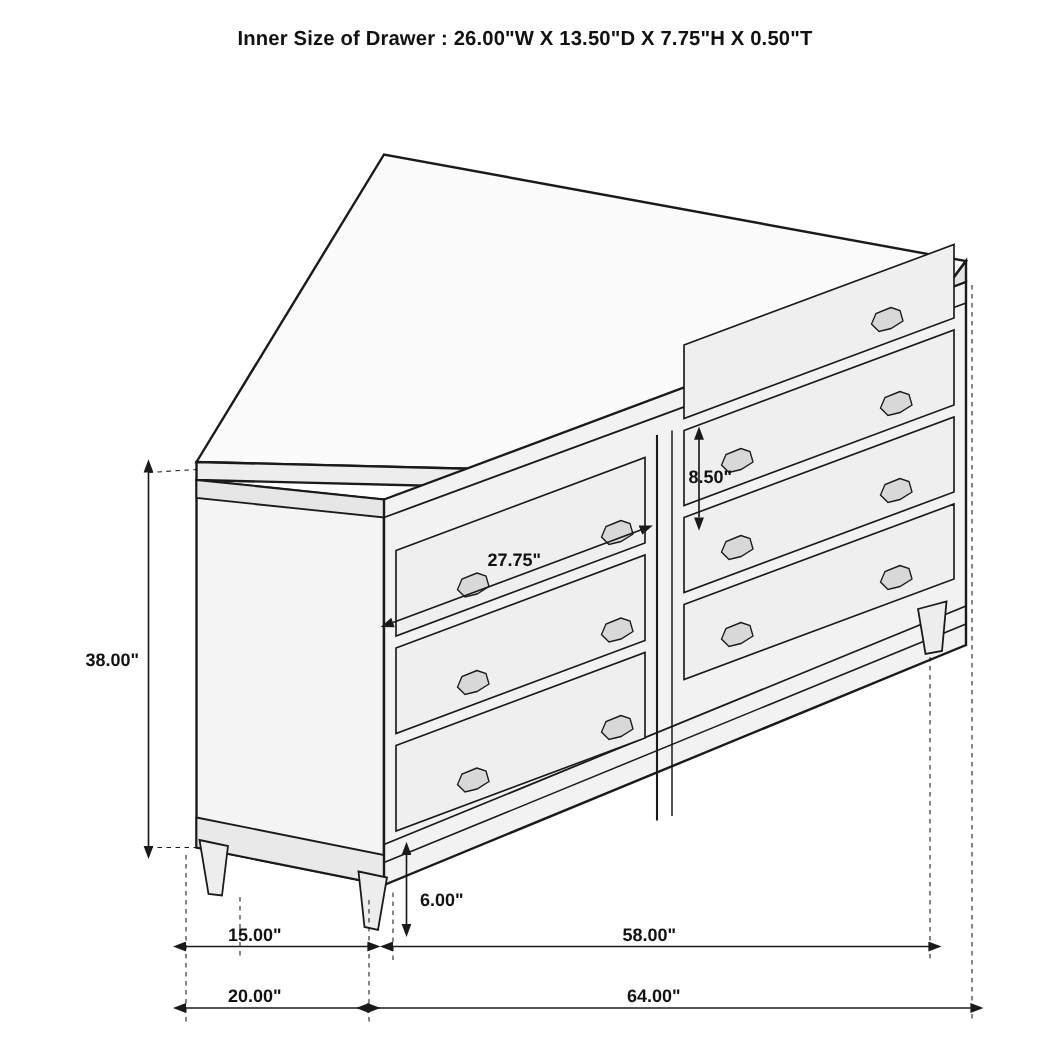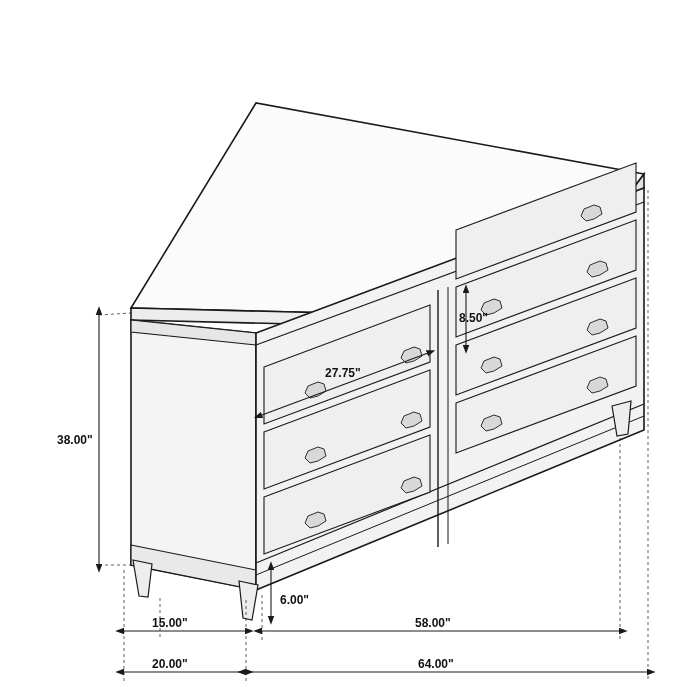--- a/index.html
+++ b/index.html
@@ -43,20 +43,21 @@
     font-size: 12px;
     font-weight: bold;
     fill: #111111;
   }
 </style>
 </head>
 <body>
 
 <div id="stage">
 
+  <div id="title">Inner Size of Drawer : 26.00"W X 13.50"D X 7.75"H X  0.50"T</div>
 
   <svg id="drawing" viewBox="0 0 700 700">
     <defs>
       <marker id="arrowStart" markerWidth="9" markerHeight="9" refX="8" refY="3" orient="auto">
         <path d="M8,0 L0,3 L8,6 z" fill="#1a1a1a"></path>
       </marker>
       <marker id="arrowEnd" markerWidth="9" markerHeight="9" refX="1" refY="3" orient="auto">
         <path d="M0,0 L8,3 L0,6 z" fill="#1a1a1a"></path>
       </marker>
     </defs>

